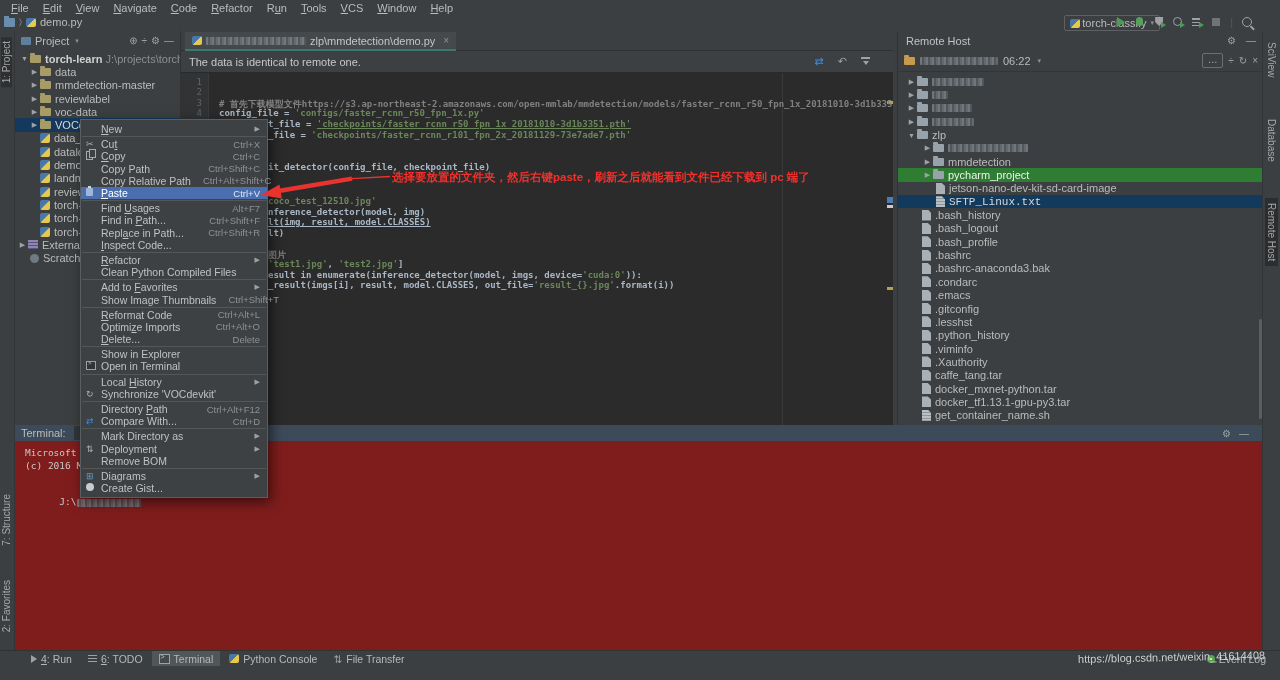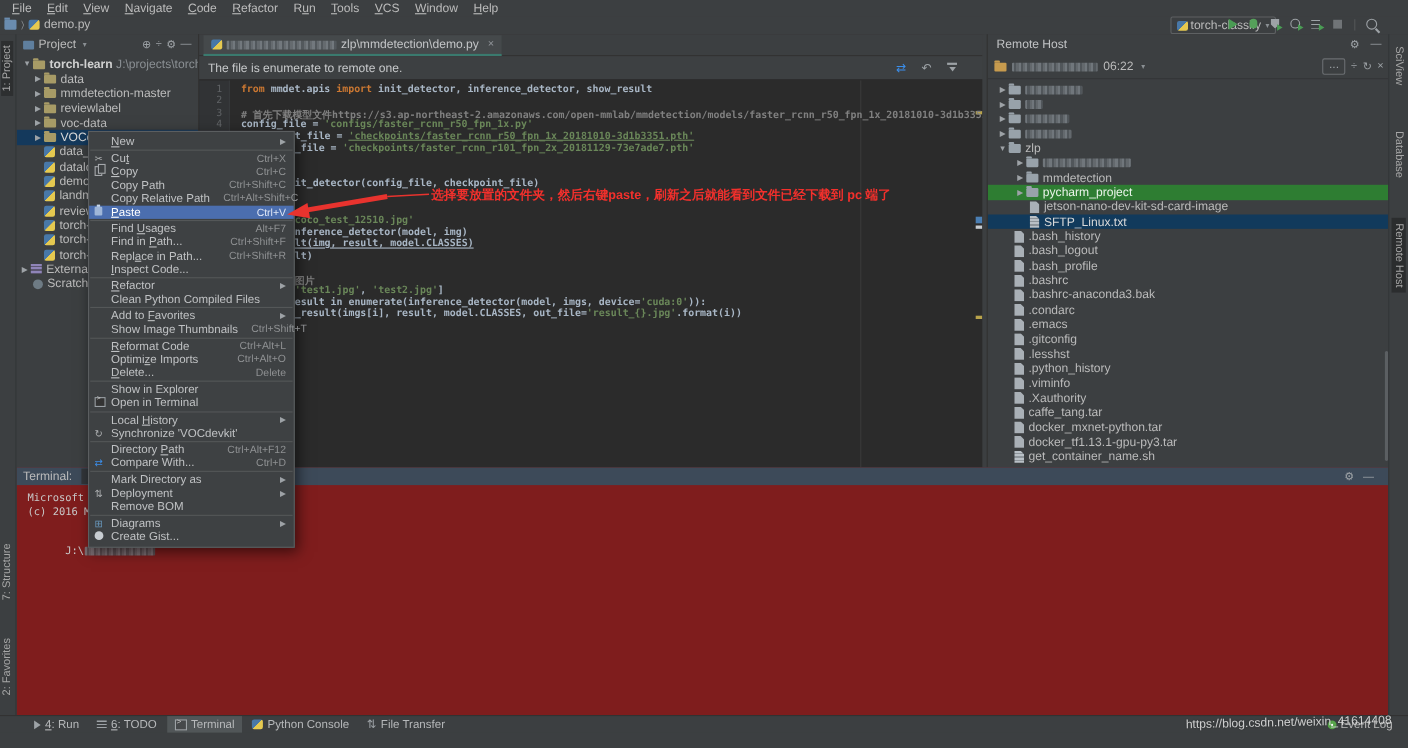--- a/index.html
+++ b/index.html
@@ -303,41 +303,40 @@
   <div class="editor">
     <div class="tabbar">
       <div class="etab">
         <span class="ipy" style="width:9px;height:9px;"></span>
         <span class="mask" id="tab-mask" style="width: 100px;"></span>
         <span>zlp\mmdetection\demo.py</span>
         <span class="x">×</span>
       </div>
     </div>
     <div class="notif">
-      <span>The file is enumerate to remote one.</span>
+      <span>The data is identical to remote one.</span>
       <span class="sp"></span>
       <span class="notif-icons">
         <span style="color:#3b8eea;font-size:11px;">⇄</span>
         <span style="color:#9da2a6;font-size:11px;">↶</span>
         <span class="ic-hide"></span>
       </span>
     </div>
     <div class="codearea">
       <div class="gutter">
           <div class="gnum" style="top: 3.5px;">1</div>
           <div class="gnum" style="top: 14px;">2</div>
           <div class="gnum" style="top: 24.5px;">3</div>
           <div class="gnum" style="top: 35px;">4</div>
         </div>
       <div class="wrapguide"></div>
       <div class="emark" style="top:28px;background:#b8a34b;"></div>
       <div class="emark" style="top:124px;background:#4a7eb3;height:6px;"></div>
       <div class="emark" style="top:132px;background:#c8ccd0;"></div>
       <div class="emark" style="top:214px;background:#b8a34b;"></div>
-    <div class="cline" style="left: 38px; top: 3.5px;"><span class="c-k">from </span><span class="c-t">mmdet.apis </span><span class="c-k">import </span><span class="c-t">init_detector, inference_detector, show_result</span></div>
         <div class="cline" style="left: 38px; top: 14px;"></div>
         <div class="cline" style="left: 38px; top: 24.5px;"><span class="c-c"># 首先下载模型文件https://s3.ap-northeast-2.amazonaws.com/open-mmlab/mmdetection/models/faster_rcnn_r50_fpn_1x_20181010-3d1b3351.pth</span></div>
         <div class="cline" style="left: 38px; top: 35px;"><span class="c-t">config_file = </span><span class="c-s">'configs/faster_rcnn_r50_fpn_1x.py'</span></div>
         <div class="cline" style="left: 87px; top: 46px;"><span class="c-t">t_file = </span><span class="c-su">'checkpoints/faster_rcnn_r50_fpn_1x_20181010-3d1b3351.pth'</span></div>
         <div class="cline" style="left: 87px; top: 56.5px;"><span class="c-t">_file = </span><span class="c-s">'checkpoints/faster_rcnn_r101_fpn_2x_20181129-73e7ade7.pth'</span></div>
         <div class="cline" style="left: 87px; top: 88.5px;"><span class="c-t">it_detector(config_file, checkpoint_file)</span></div>
         <div class="cline" style="left: 87px; top: 122.5px;"><span class="c-s">coco_test_12510.jpg'</span></div>
         <div class="cline" style="left: 87px; top: 133.5px;"><span class="c-t">nference_detector(model, img)</span></div>
         <div class="cline" style="left: 87px; top: 144px;"><span class="c-u">lt(img, result, model.CLASSES)</span></div>
         <div class="cline" style="left: 87px; top: 155px;"><span class="c-t">lt)</span></div>
@@ -406,21 +405,21 @@
         </div>
         <div class="rrow green" style="padding-left: 24px;">
           <span class="arw">▶</span>
           <span class="ifolder gray"></span>
           <span class="lbl">pycharm_project</span>
         </div>
         <div class="rrow" style="padding-left: 38px;">
           <span class="ifile"></span>
           <span class="lbl">jetson-nano-dev-kit-sd-card-image</span>
         </div>
-        <div class="rrow selb" style="padding-left: 38px;">
+        <div class="rrow selb" style="padding-left: 38px; font-family: Liberation Mono, monospace;">
           <span class="ifile txt"></span>
           <span class="lbl">SFTP_Linux.txt</span>
         </div>
         <div class="rrow" style="padding-left: 24px;">
           <span class="ifile"></span>
           <span class="lbl">.bash_history</span>
         </div>
         <div class="rrow" style="padding-left: 24px;">
           <span class="ifile"></span>
           <span class="lbl">.bash_logout</span>

